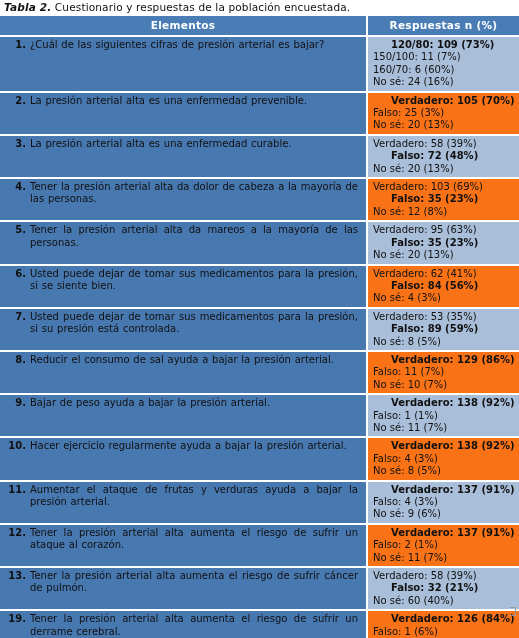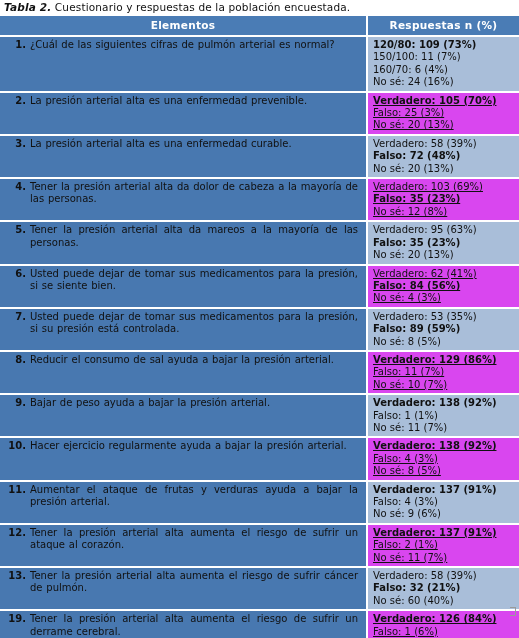--- a/index.html
+++ b/index.html
@@ -70,21 +70,21 @@
     border-right: 2px solid #ffffff;
     padding-right: 6px !important;
   }
   .cell-resp {
     padding-left: 5px !important;
     padding-right: 2px !important;
     color: #111111;
   }
   
   .shade-a .cell-resp { background: #a9bed9; }
-  .shade-b .cell-resp { background: #d946ef; text-decoration: underline; }
+  .shade-b .cell-resp { background: #f97316; }
 
   
   .item-row {
     display: flex;
     align-items: flex-start;
   }
   .item-num {
     flex: 0 0 auto;
     width: 30px;
     text-align: right;
@@ -105,20 +105,21 @@
   }
   .item-text.nojust { text-align: left; }
 
   .ans {
     font-size: 10px;
     line-height: 12.4px;
     white-space: nowrap;
   }
   .ans.hi {
     font-weight: bold;
+    margin-left: 18px;
   }
   .corner-mark {
     position: absolute;
     right: 3px;
     bottom: 22px;
     width: 5px;
     height: 7px;
     border: 1px solid #9a9a9a;
     border-left: none;
     background: transparent;
@@ -143,27 +144,27 @@
       <tr>
         <th class="th-item">Elementos</th>
         <th class="th-resp">Respuestas n (%)</th>
       </tr>
     </thead>
     <tbody id="tbody">
         <tr class="shade-a">
           <td class="cell-item">
             <div class="item-row">
               <span class="item-num">1.</span>
-              <span class="item-text nojust">¿Cuál de las siguientes cifras de pulmón arterial es normal?</span>
+              <span class="item-text nojust">¿Cuál de las siguientes cifras de presión arterial es bajar?</span>
             </div>
           </td>
           <td class="cell-resp">
             <div class="ans hi">120/80: 109 (73%)</div>
             <div class="ans">150/100: 11 (7%)</div>
-            <div class="ans">160/70: 6 (4%)</div>
+            <div class="ans">160/70: 6 (60%)</div>
             <div class="ans">No sé: 24 (16%)</div>
           </td>
         </tr>
         <tr class="shade-b">
           <td class="cell-item">
             <div class="item-row">
               <span class="item-num">2.</span>
               <span class="item-text nojust">La presión arterial alta es una enfermedad prevenible.</span>
             </div>
           </td>

